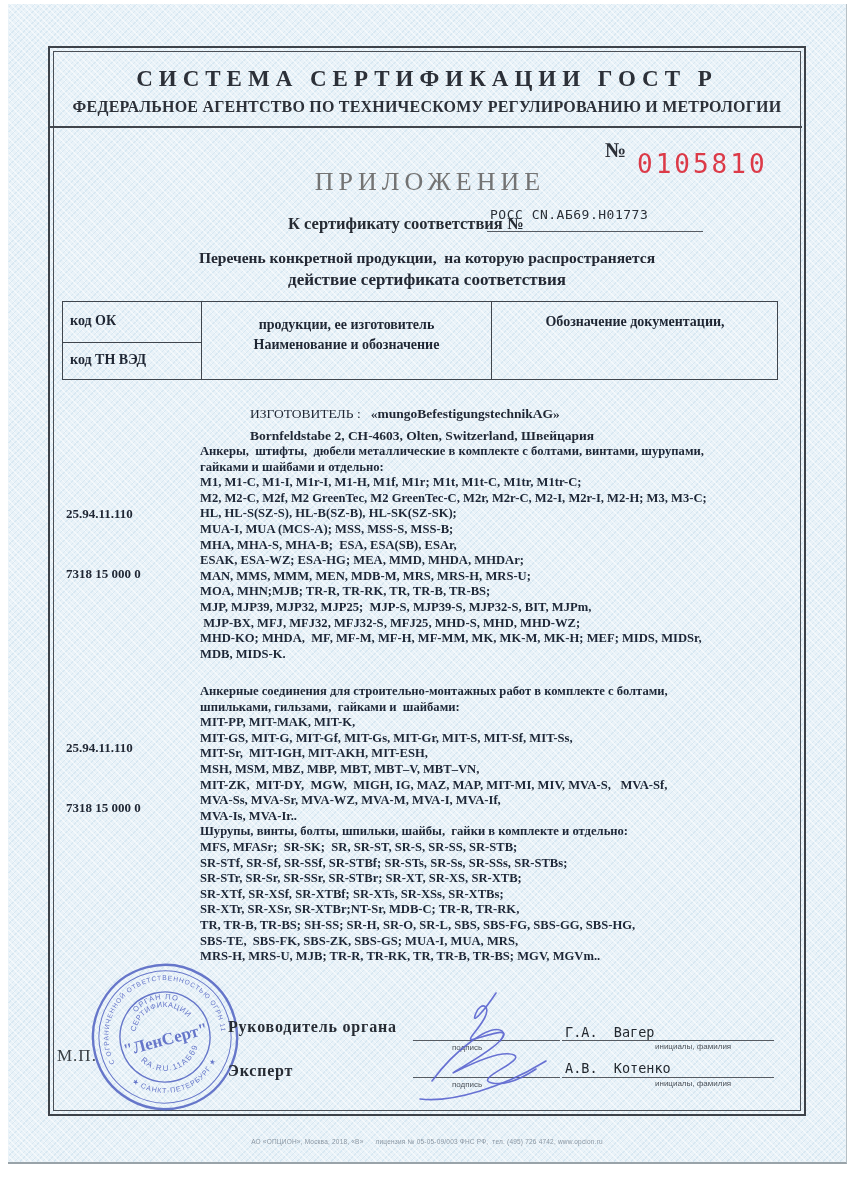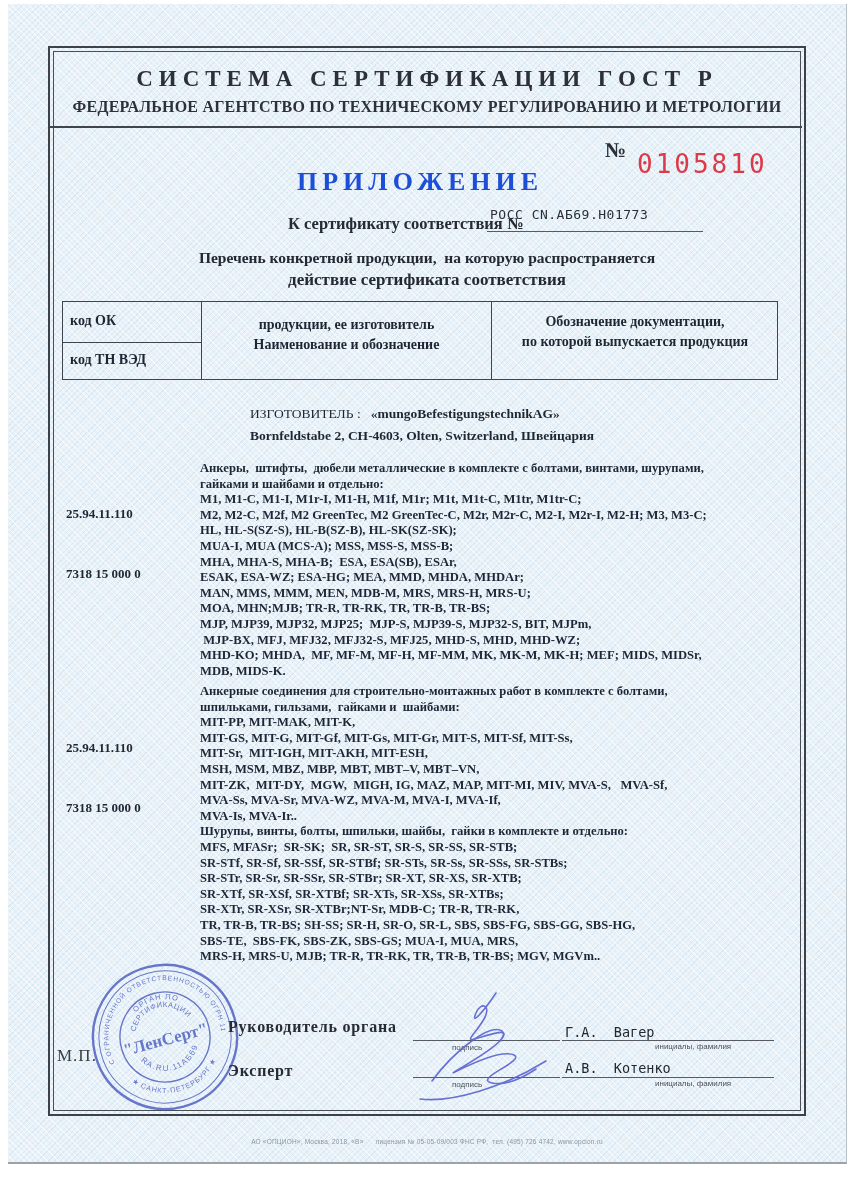--- a/index.html
+++ b/index.html
@@ -13,21 +13,21 @@
          border-right:1px solid #b6c0c6;border-bottom:2px solid #99a3a9;}
   .frame{position:absolute;left:48px;top:46px;width:758px;height:1070px;border:2px solid #3d4249;box-sizing:border-box;}
   .frame-inner{position:absolute;inset:3px;border:1px solid #4a4f56;}
   .abs{position:absolute;}
   .ctr{text-align:center;}
   .hdr-system{left:48px;top:66px;width:758px;font-size:23px;font-weight:bold;letter-spacing:6px;color:#2c3038;}
   .hdr-agency{left:48px;top:98px;width:758px;font-size:16px;font-weight:bold;letter-spacing:0.2px;color:#2c3038;}
   .hdr-sep{left:50px;top:126px;width:752px;border-top:2px solid #40454c;height:0;}
   .blank-no-sign{left:605px;top:138px;font-size:21px;font-weight:bold;color:#2c3038;}
   .blank-no{left:637px;top:132px;font-family:"DejaVu Sans Mono",monospace;font-size:26px;letter-spacing:3px;color:#dc3a48;margin-top:17px;}
-  .doc-title{left:41px;top:167px;width:758px;font-size:26px;font-weight:bold;letter-spacing:5px;color:#1d4ed8;}
+  .doc-title{left:51px;top:167px;width:758px;font-size:26px;font-weight:normal;letter-spacing:5px;color:#737373;}
   .cert-label{left:252px;top:214px;font-size:16.5px;font-weight:bold;color:#262b33;margin-left:36px;}
   .cert-no{left:490px;top:207px;font-family:"DejaVu Sans Mono",monospace;font-size:13px;letter-spacing:0.5px;color:#2a2f37;}
   .cert-line{left:487px;top:231px;width:216px;border-top:1px solid #565b62;height:0;}
   .subtitle1{left:48px;top:249px;width:758px;font-size:15.5px;font-weight:bold;white-space:pre;color:#232833;}
   .subtitle2{left:48px;top:270px;width:758px;font-size:17px;font-weight:bold;color:#232833;}
   .ptable{left:62px;top:301px;width:716px;height:79px;border:1.5px solid #3f454d;box-sizing:border-box;}
   .v1{position:absolute;left:138px;top:0;height:100%;border-left:1.5px solid #3f454d;}
   .v2{position:absolute;left:428px;top:0;height:100%;border-left:1.5px solid #3f454d;}
   .hdiv{position:absolute;left:0;top:40px;width:138px;border-top:1.5px solid #3f454d;height:0;}
   .tcell{position:absolute;font-size:14px;font-weight:bold;color:#1f2633;}
@@ -35,21 +35,21 @@
   .t-tnved{left:7px;top:50px;}
   .t-prod{left:139px;top:13px;width:289px;text-align:center;line-height:20px;}
   .t-docs{left:429px;top:10px;width:286px;text-align:center;line-height:20px;}
   .mfr-line{left:250px;top:406px;font-size:13.5px;color:#1f2633;white-space:pre;}
   .mfr-line b{font-weight:bold;}
   .mfr-addr{left:250px;top:428px;font-size:13.5px;font-weight:bold;color:#1f2633;}
   .codes{font-size:13px;font-weight:bold;line-height:20px;color:#1f2633;white-space:pre;}
   .codes1{left:66px;top:464px;}
   .codes2{left:66px;top:698px;}
   .plines{width:606px;font-size:12.6px;font-weight:bold;line-height:15.6px;color:#1d2636;white-space:pre-wrap;}
-  .plines1{left:200px;top:461px;}
+  .plines1{left:200px;top:444px;}
   .plines2{left:200px;top:684px;}
   .mp{left:57px;top:1046px;font-size:17px;color:#3a4046;letter-spacing:1px;}
   .role{font-size:16px;font-weight:bold;letter-spacing:0.8px;color:#272c34;}
   .role1{left:228px;top:1018px;}
   .role2{left:228px;top:1062px;}
   .sig-line{border-top:1px solid #565b62;height:0;}
   .sl1{left:413px;top:1040px;width:147px;}
   .sl2{left:413px;top:1077px;width:147px;}
   .nm-line1{left:562px;top:1040px;width:212px;}
   .nm-line2{left:562px;top:1077px;width:212px;}
@@ -93,21 +93,20 @@
     <div class="v2"></div>
     <div class="hdiv"></div>
     <div class="tcell t-ok">код ОК</div>
     <div class="tcell t-tnved">код ТН ВЭД</div>
     <div class="tcell t-prod">
       <div>продукции, ее изготовитель</div>
       <div>Наименование и обозначение</div>
     </div>
     <div class="tcell t-docs">
       <div>Обозначение документации,</div>
-      <div>по которой выпускается продукция</div>
     </div>
   </div>
 
   <div class="abs mfr-line"><span>ИЗГОТОВИТЕЛЬ :</span><span>   </span><b>«mungoBefestigungstechnikAG»</b></div>
   <div class="abs mfr-addr">Bornfeldstabe 2, CH-4603, Olten, Switzerland, Швейцария</div>
 
   <div class="abs codes codes1">
     <div>25.94.11.110</div>
     <div>7318 15 000 0</div>
   </div>

